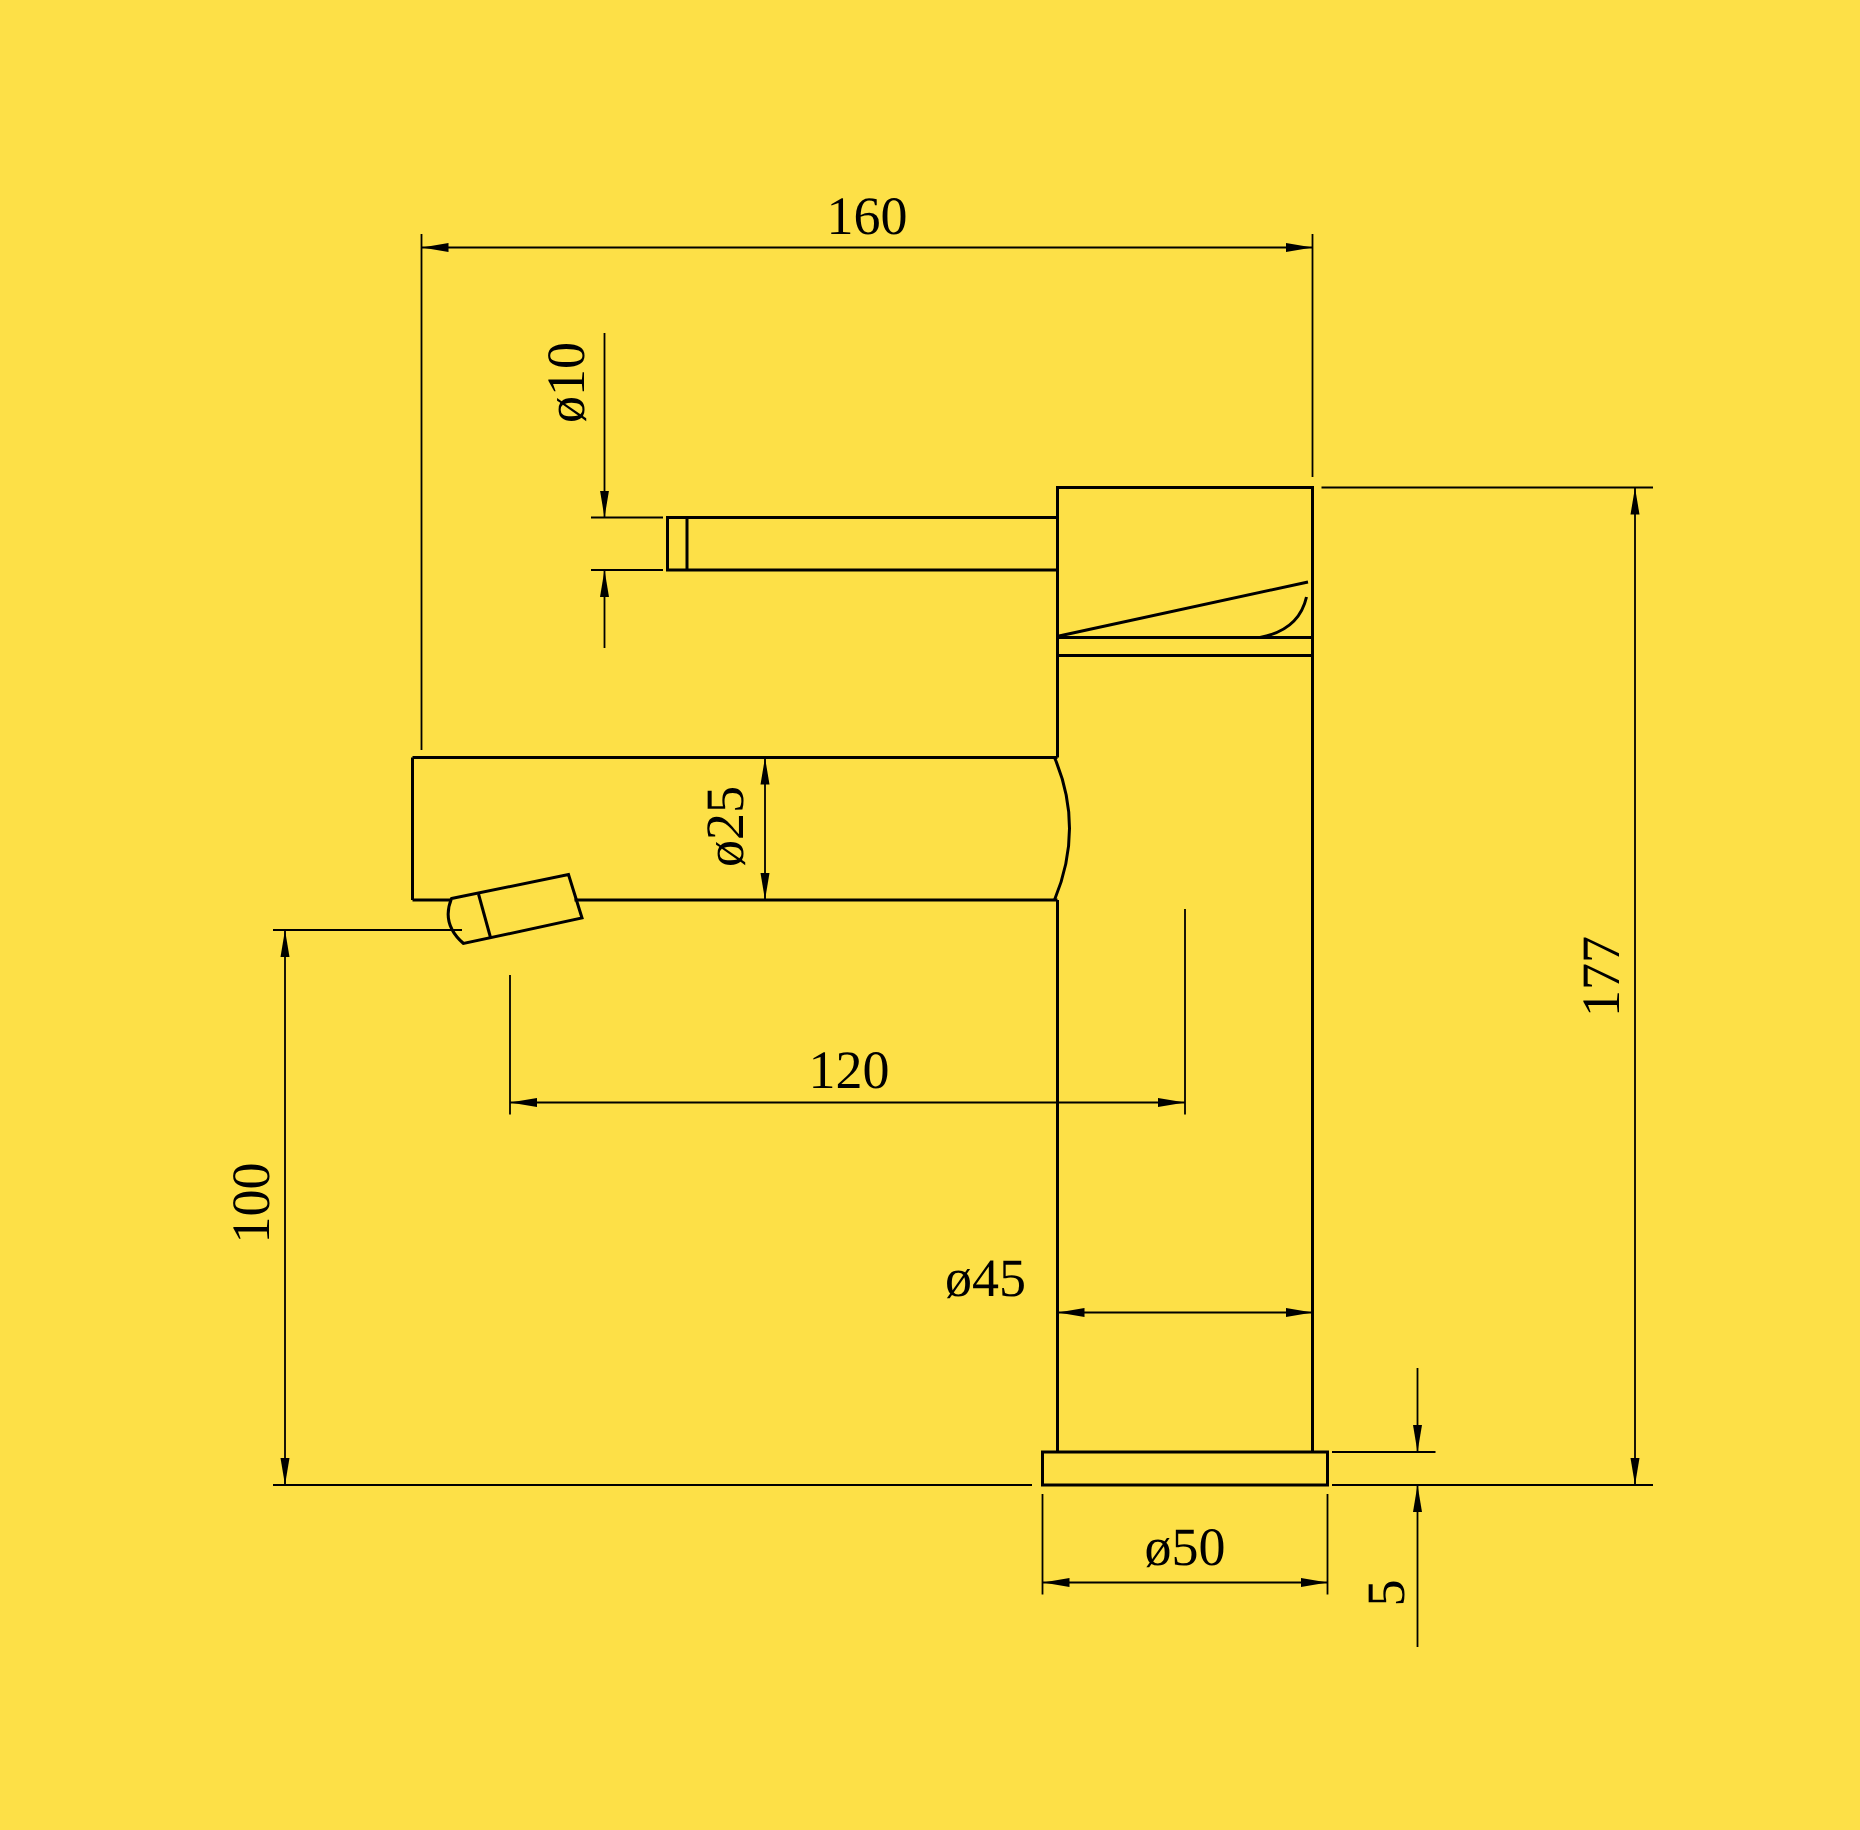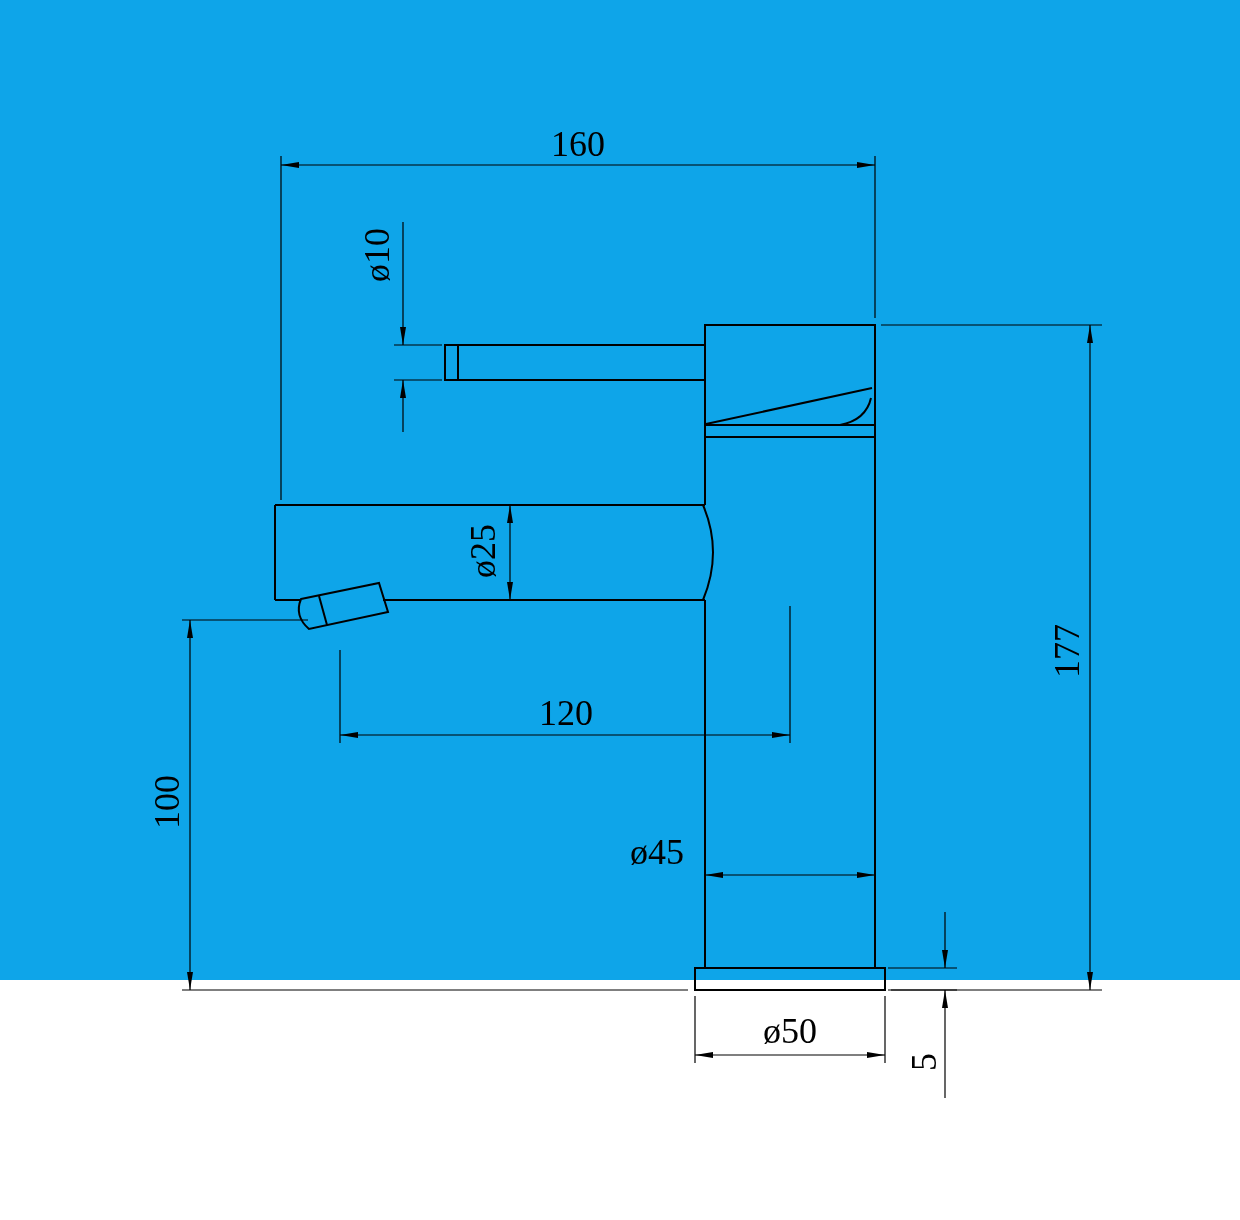--- a/index.html
+++ b/index.html
@@ -5,22 +5,22 @@
   html, body {
     margin: 0;
     padding: 0;
     background: #ffffff;
     width: 1240px;
     height: 1220px;
     overflow: hidden;
   }
   .drawing-wrap {
     width: 1240px;
-    height: 980px;
-    background: #0ea5e9;
+    height: 1220px;
+    background: #fde047;
   }
   svg { display: block; }
   .obj  { fill: none; stroke: #000000; stroke-width: 2;   stroke-linecap: butt; }
   .dim  { fill: none; stroke: #000000; stroke-width: 1.2; stroke-linecap: butt; }
   .lbl  {
     font-family: "Liberation Serif", "DejaVu Serif", serif;
     font-size: 36px;
     fill: #000000;
   }
   .arrow-head { fill: #000000; stroke: none; }

